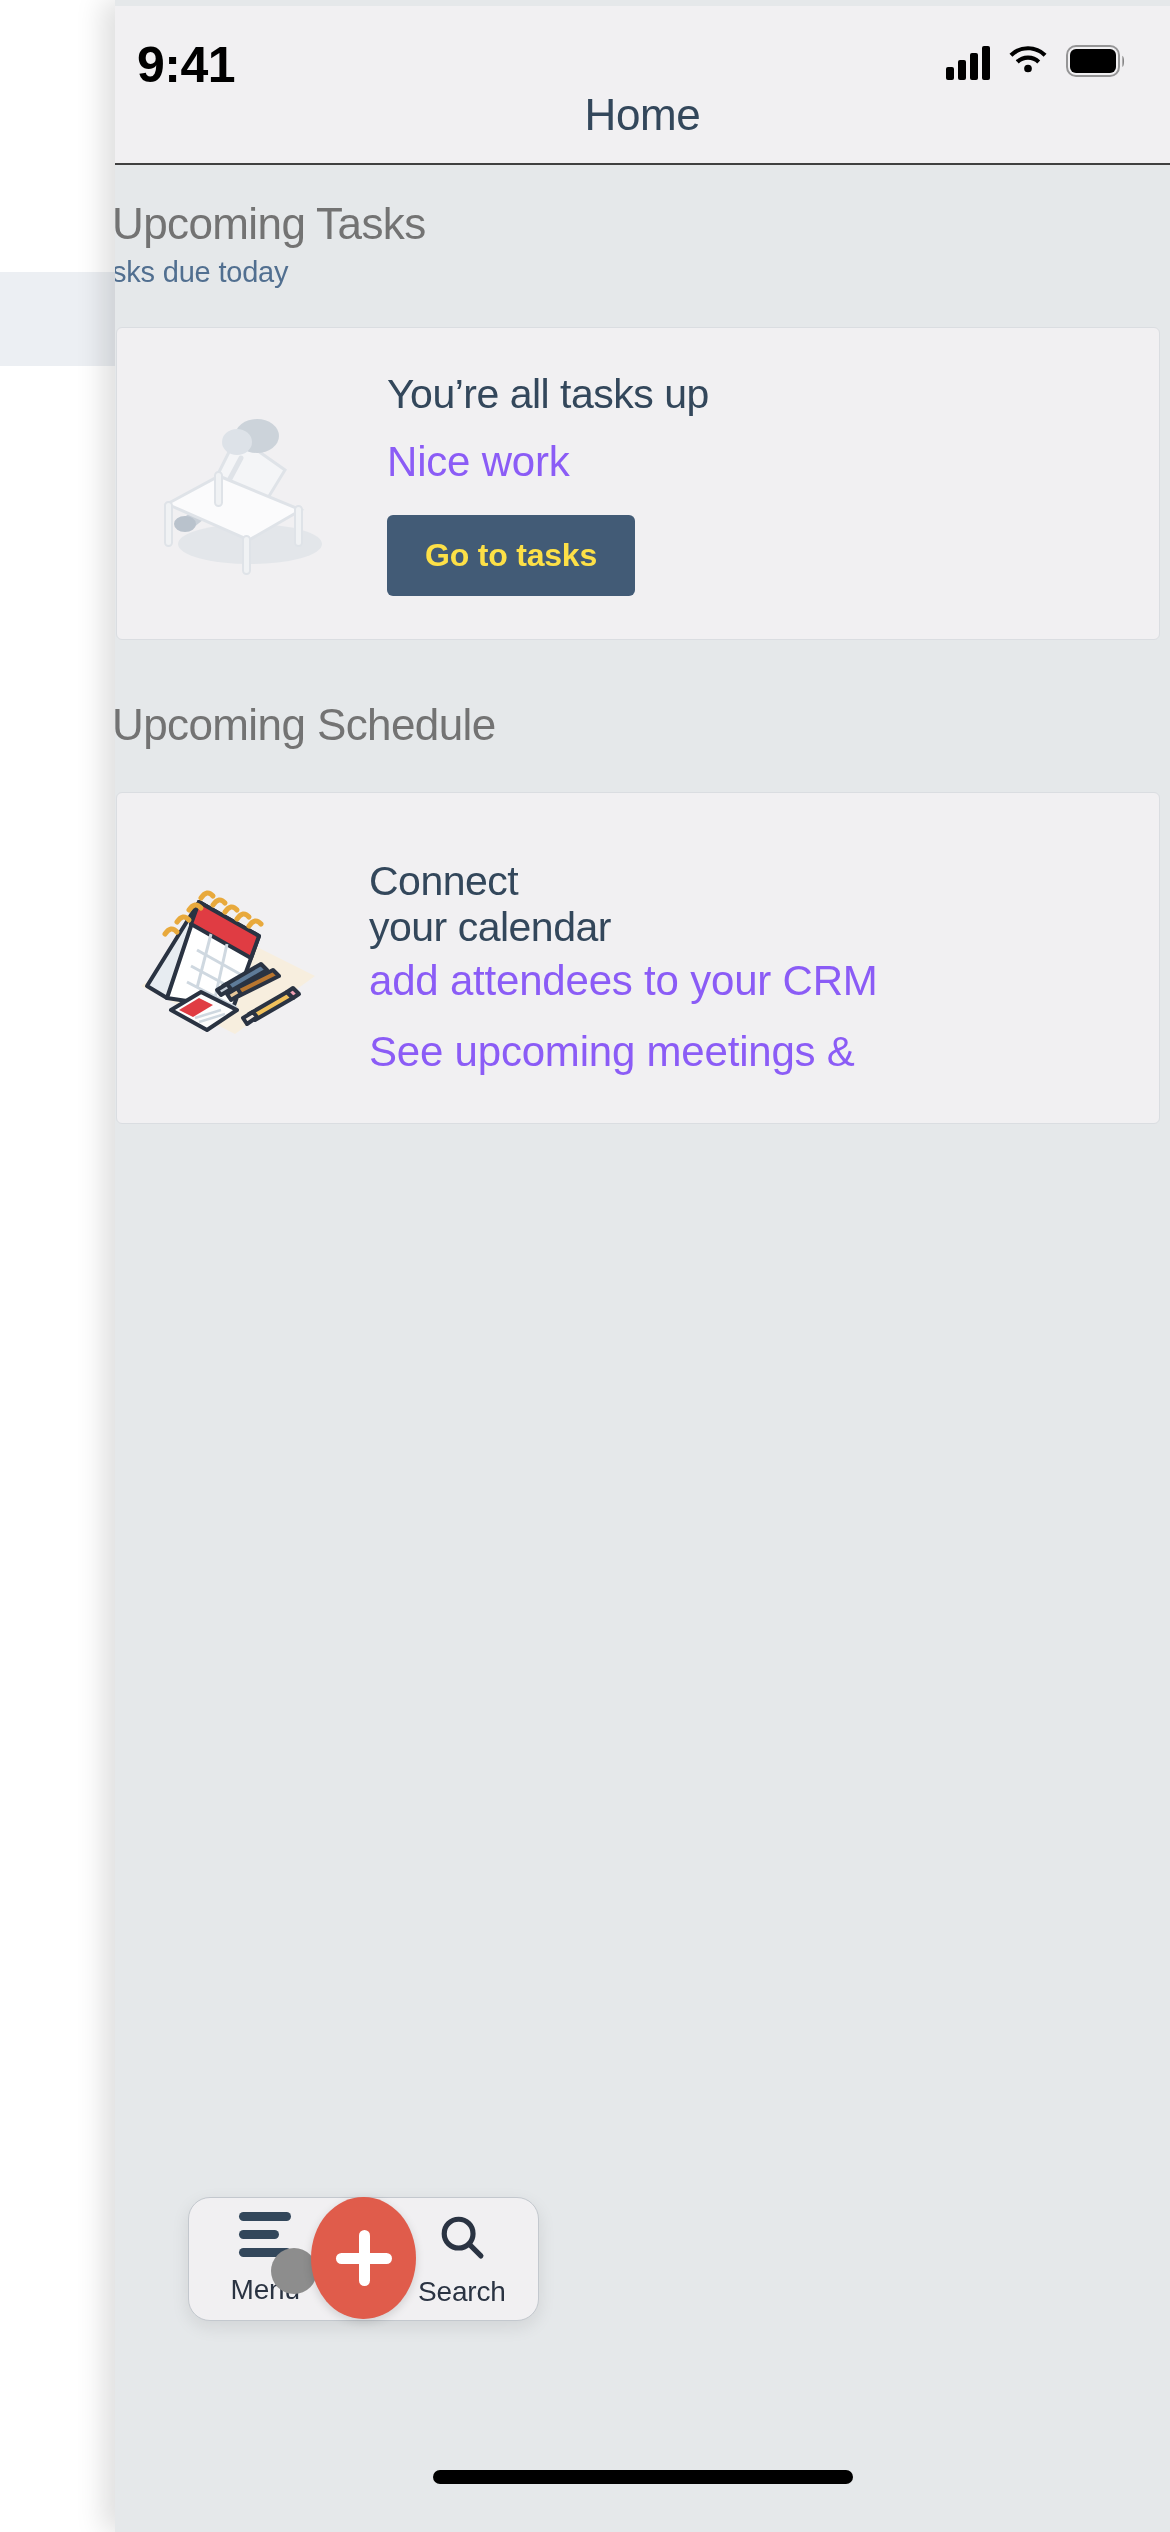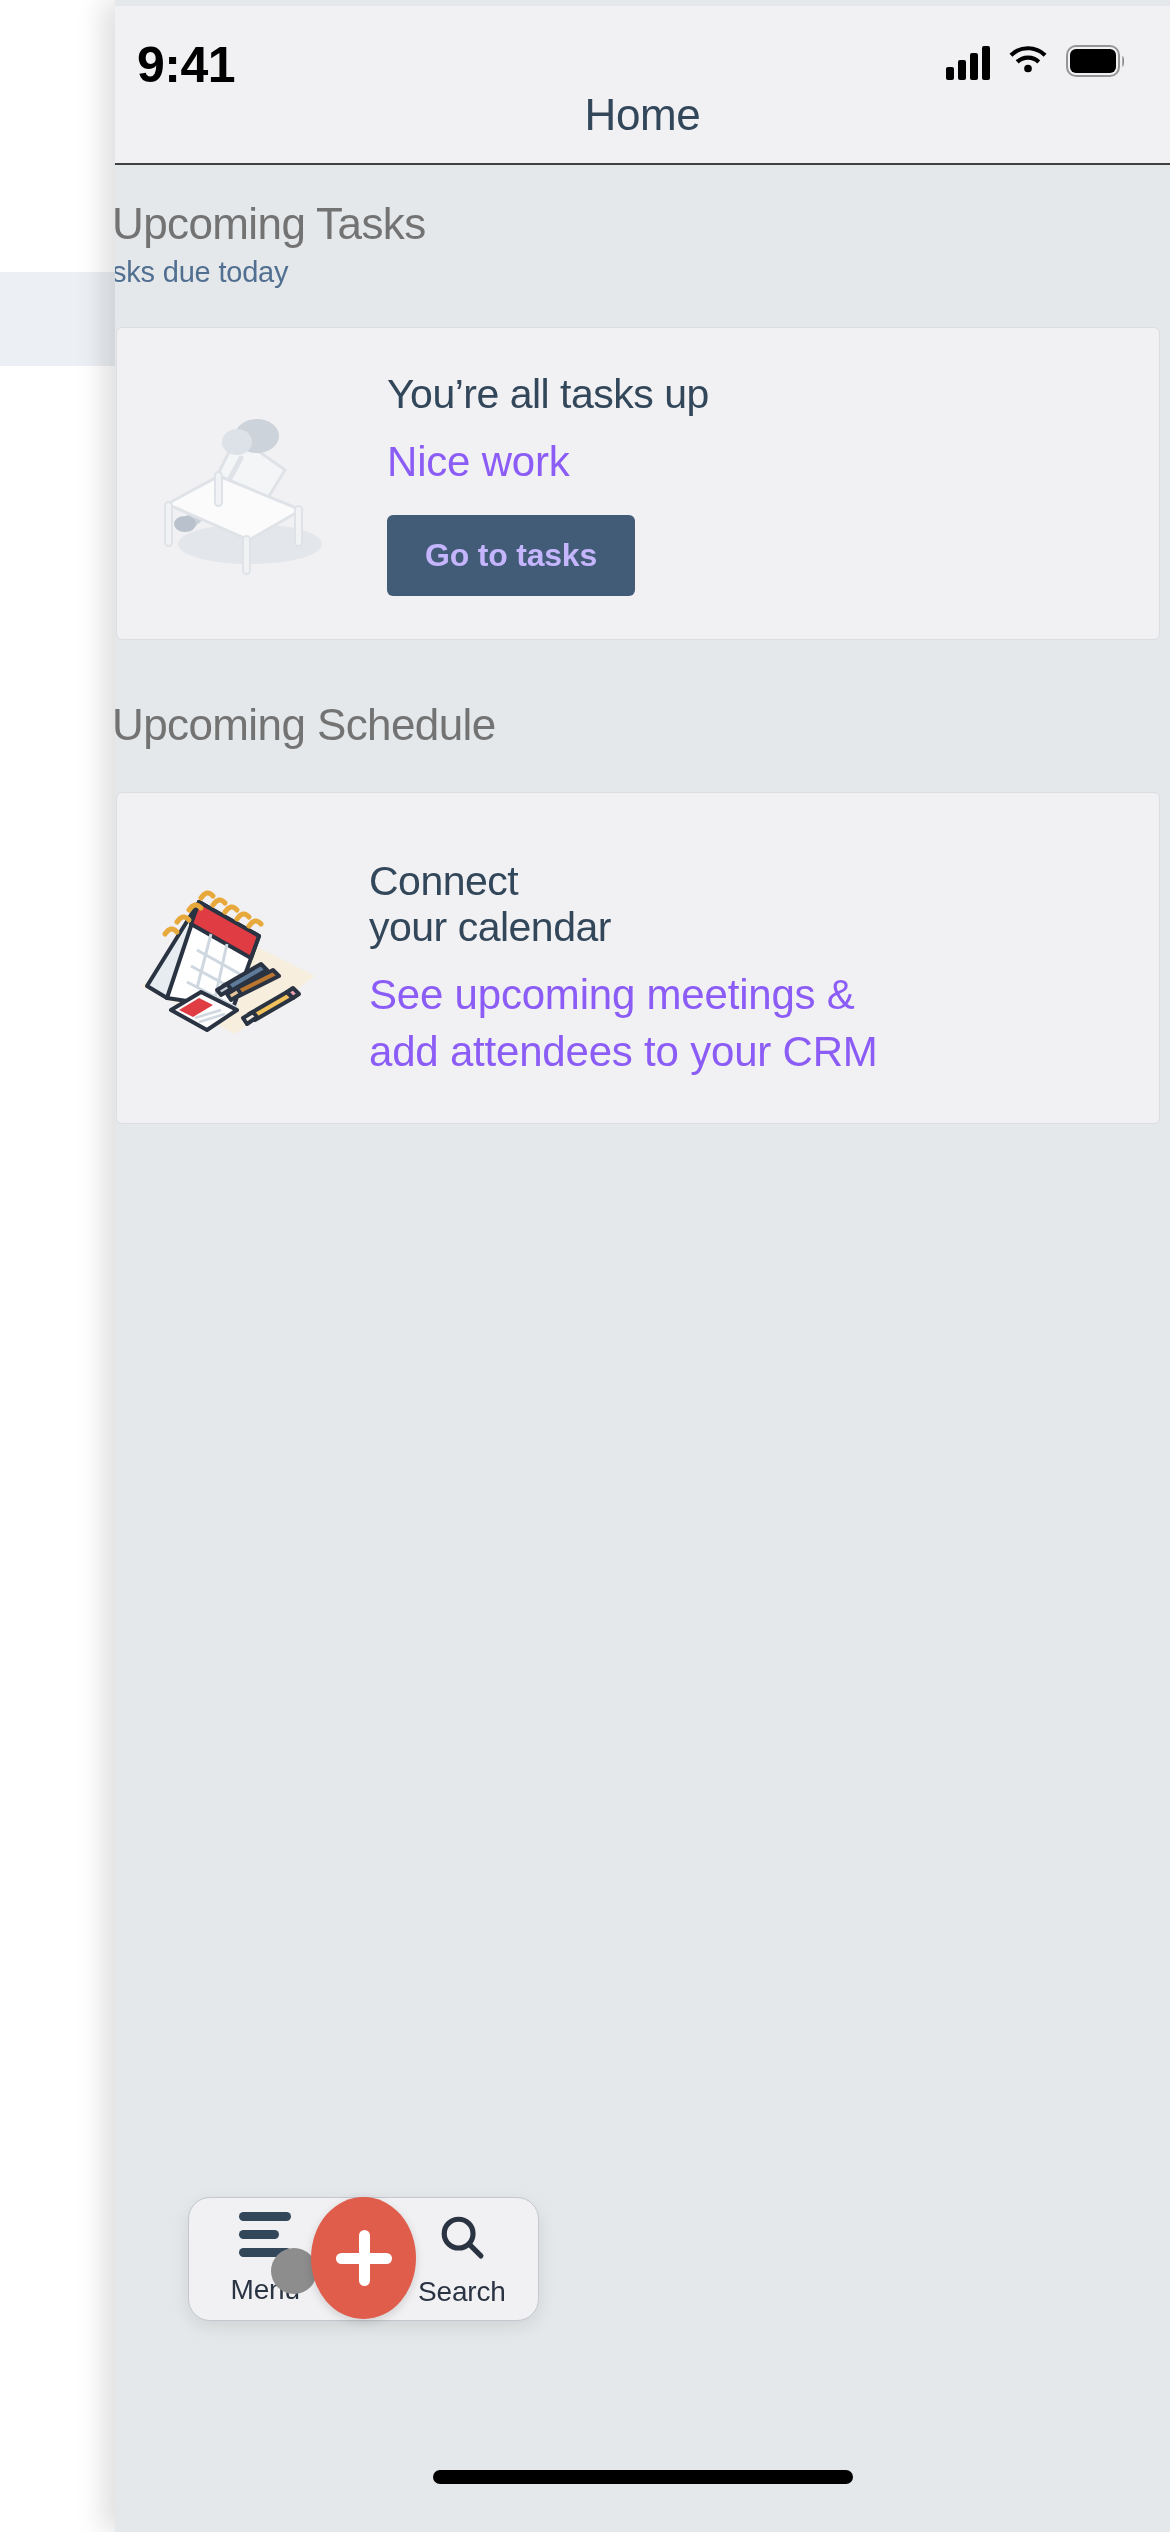--- a/index.html
+++ b/index.html
@@ -104,21 +104,21 @@
     letter-spacing:-0.5px; line-height:1.12;
   }
   .card-sub {
     font-size:42px; color:#8b5cf6;
     letter-spacing:-0.2px; line-height:1.32;
     margin-top:16px;
   }
   .btn {
     display:inline-block;
     background:#425b76;
-    color:#c4b5fd;
+    color:#fde047;
     font-size:32px; font-weight:700;
     letter-spacing:-0.2px;
     padding:22px 38px;
     border-radius:6px;
     border:none;
     margin-top:26px;
   }
 
   
   #bottomnav {
@@ -305,22 +305,22 @@
             <path d="M90 132 L100 126 L104 131 L94 137 Z" fill="#c3ccd6" stroke="#2a3342" stroke-width="4" stroke-linejoin="round"></path>
 
             <path d="M122 156 L160 134 L166 140 L128 162 Z" fill="#f0c15c" stroke="#2a3342" stroke-width="4" stroke-linejoin="round"></path>
             <path d="M116 160 L126 154 L130 159 L120 166 Z" fill="#f6ece0" stroke="#2a3342" stroke-width="4" stroke-linejoin="round"></path>
             <path d="M160 134 L166 140 L172 136 L166 130 Z" fill="#f0a0b4" stroke="#2a3342" stroke-width="4" stroke-linejoin="round"></path>
           </svg>
         </div>
         <div class="card-body" style="padding-left:42px;margin-top:24px;">
           <div class="card-title">Connect</div>
           <div class="card-title">your calendar</div>
+          <div class="card-sub" style="margin-top:2px;">add attendees to your CRM</div>
           <div class="card-sub">See upcoming meetings &amp;</div>
-          <div class="card-sub" style="margin-top:2px;">add attendees to your CRM</div>
         </div>
       </div>
     </div>
 
   </div>
 
   <div id="bottomnav">
 
     <div class="navitem">
       <span id="menu-lines">

